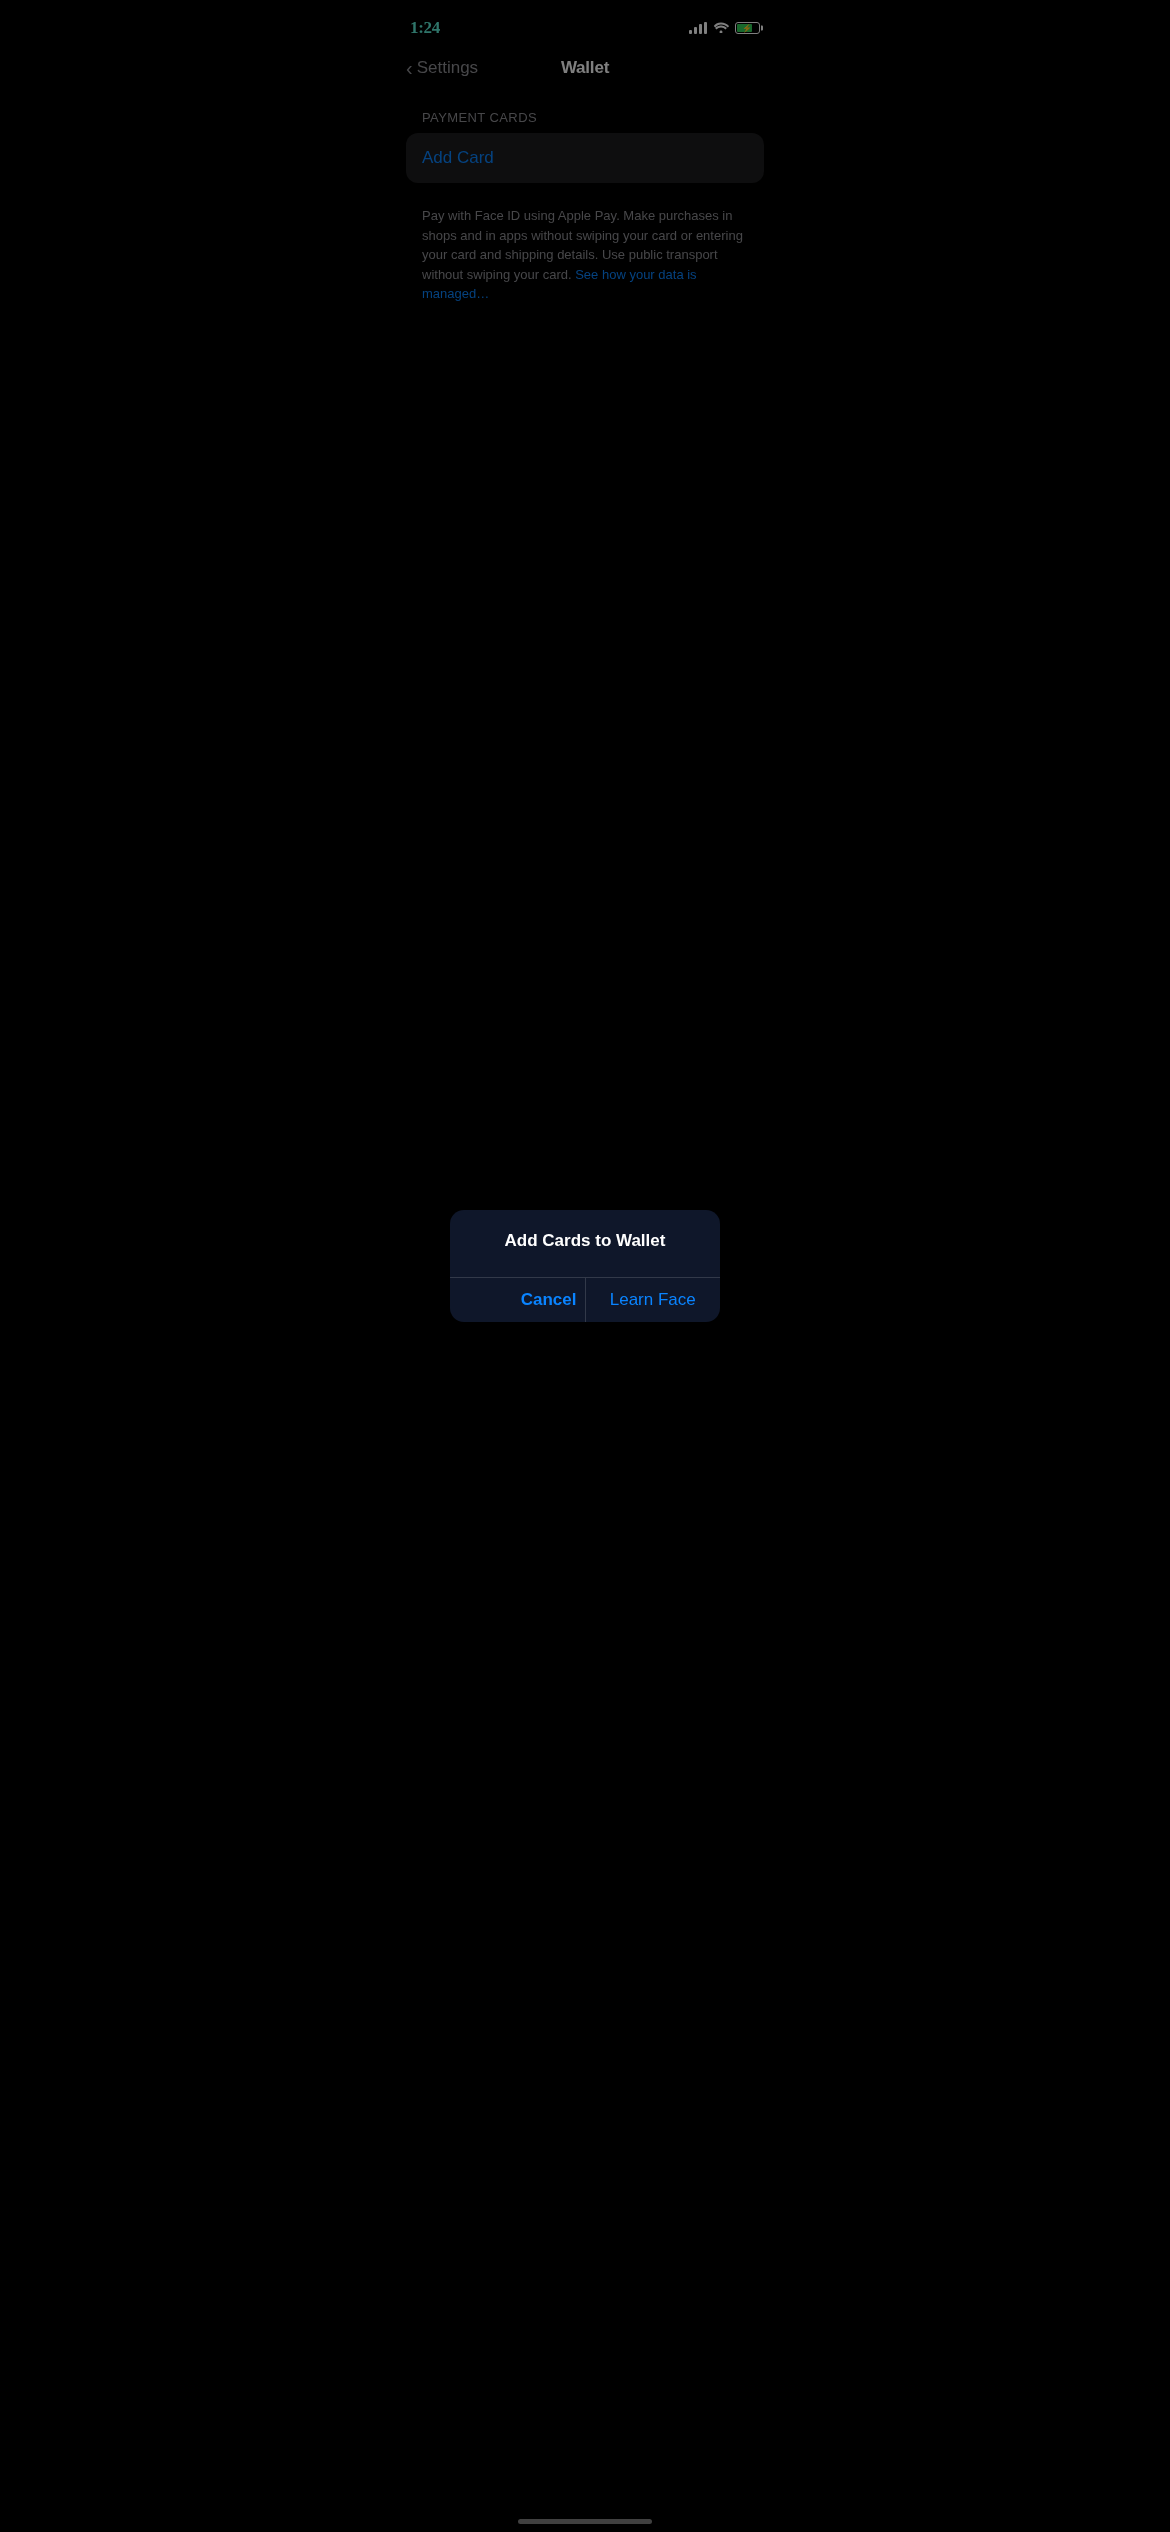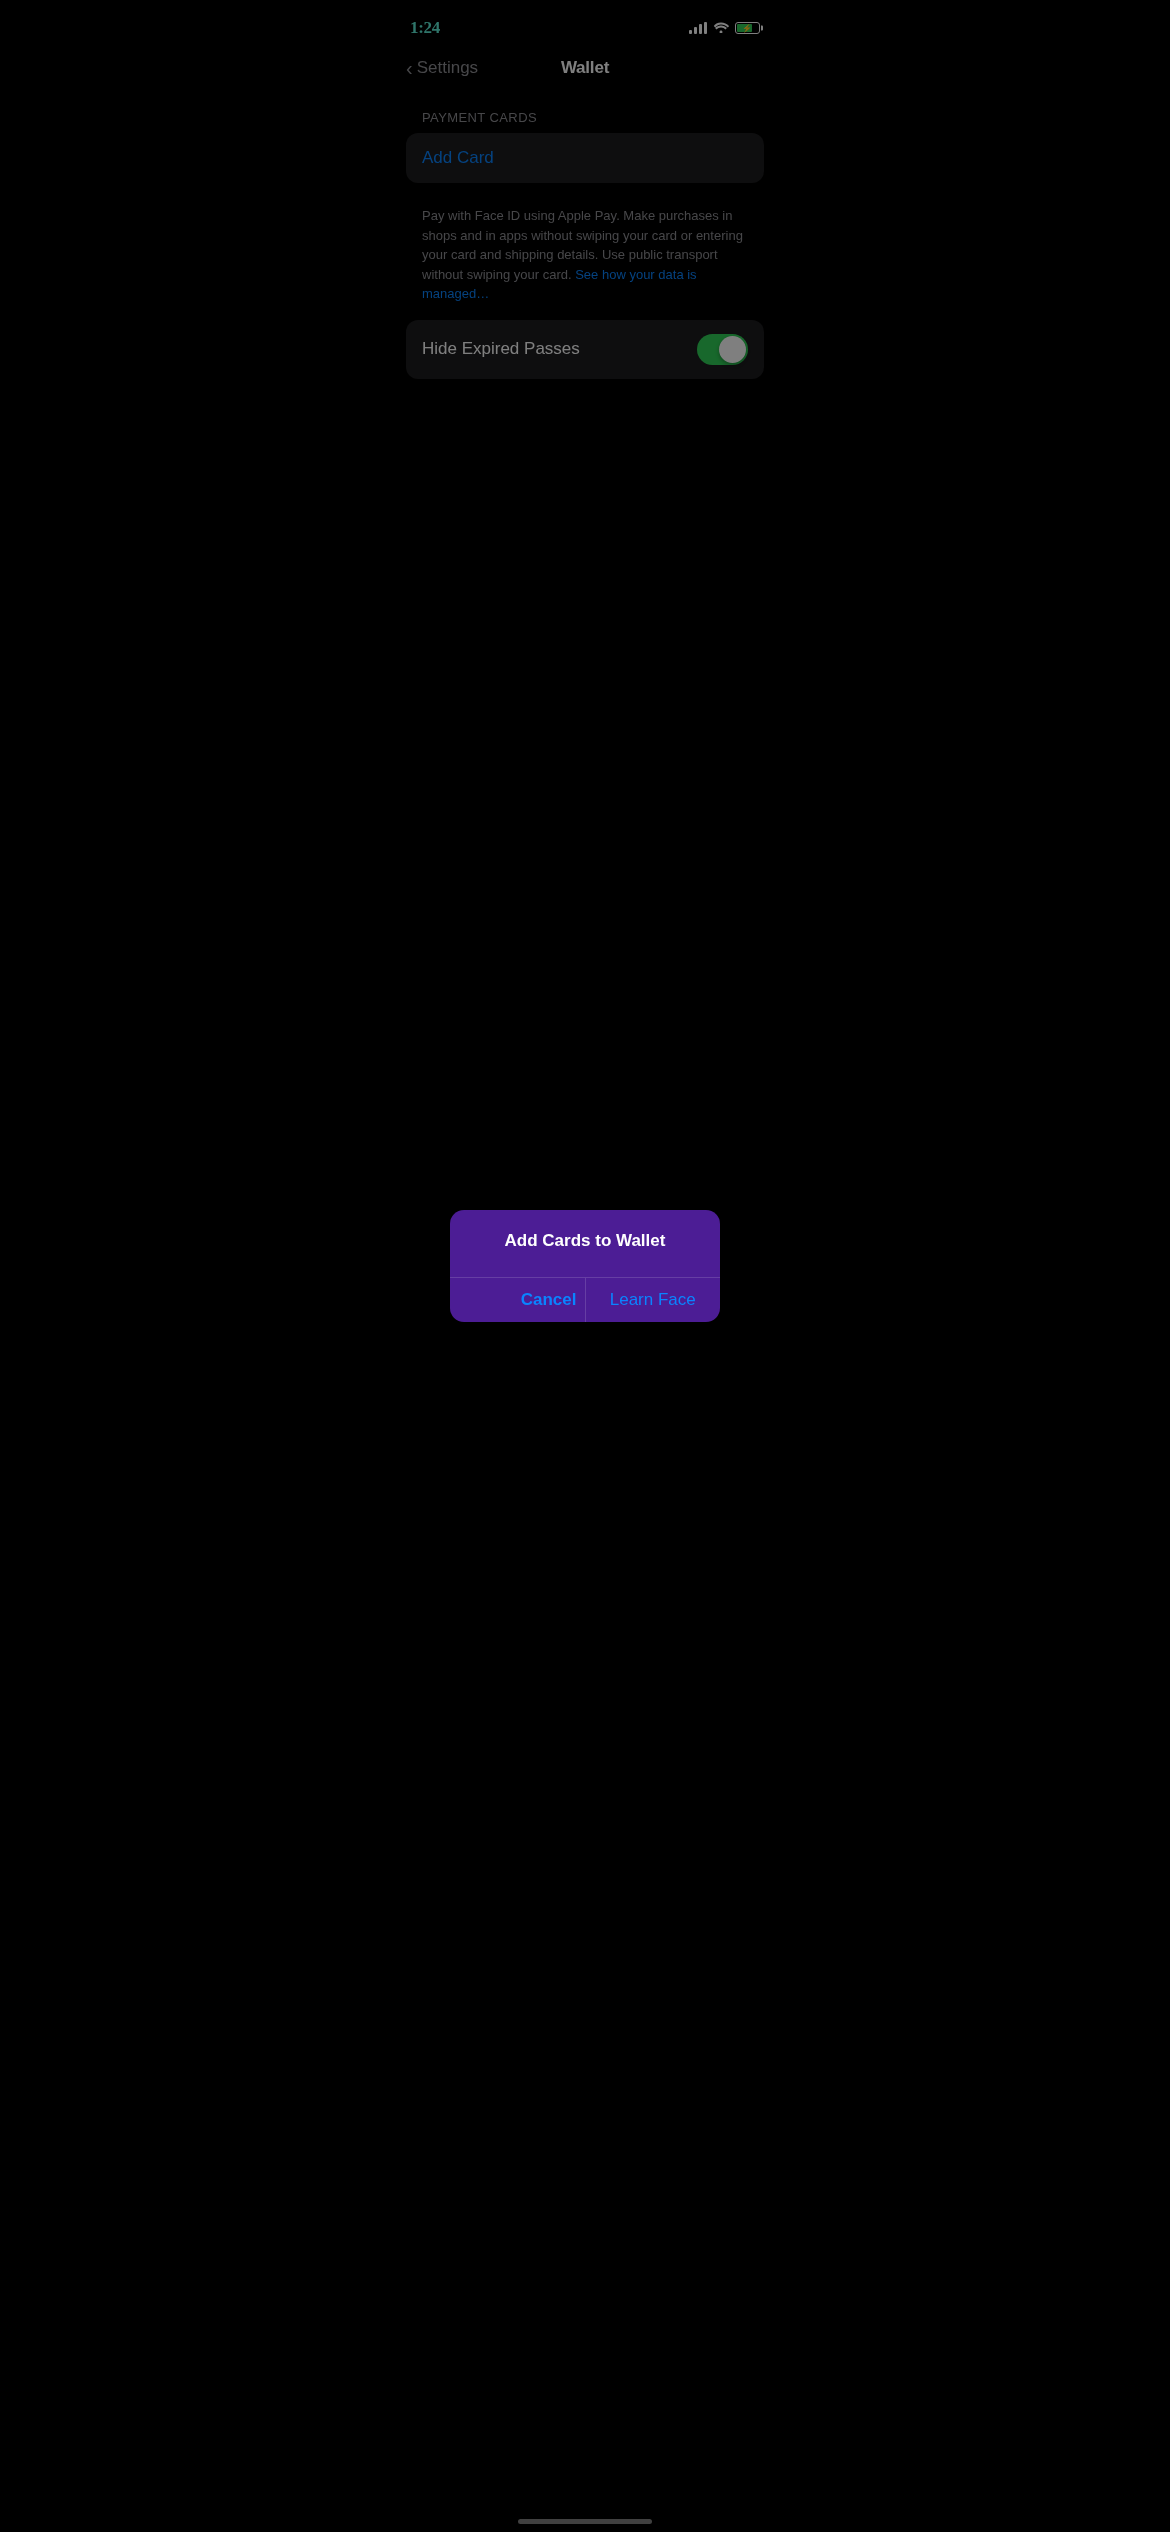--- a/index.html
+++ b/index.html
@@ -215,21 +215,21 @@
       right: 0;
       bottom: 0;
       background: rgba(0,0,0,0.5);
       display: flex;
       align-items: center;
       justify-content: center;
       z-index: 100;
     }
 
     .dialog {
-      background: #4c1d95;
+      background: #0f172a;
       border-radius: 14px;
       width: 270px;
       overflow: hidden;
     }
 
     .dialog-content {
       padding: 20px 16px 16px 16px;
       text-align: center;
     }
 
@@ -329,28 +329,20 @@
     <div class="settings-row">
       <span class="settings-row-text">Add Card</span>
     </div>
   </div>
 
   <div class="description-text">
     <span>Pay with Face ID using Apple Pay. Make purchases in shops and in apps without swiping your card or entering your card and shipping details. Use public transport without swiping your card.</span>
     <span class="description-link">See how your data is managed…</span>
   </div>
 
-  <div class="settings-card">
-    <div class="settings-row">
-      <span style="font-size:17px; color:#ffffff;">Hide Expired Passes</span>
-      <div class="toggle">
-        <div class="toggle-thumb"></div>
-      </div>
-    </div>
-  </div>
 </div>
 
 <div class="dialog-overlay">
   <div class="dialog">
     <div class="dialog-content">
       <div class="dialog-title">Add Cards to Wallet</div>
     </div>
     <div class="dialog-buttons">
       <button class="dialog-button dialog-button-cancel">Cancel</button>
       <button class="dialog-button">Learn Face</button>

